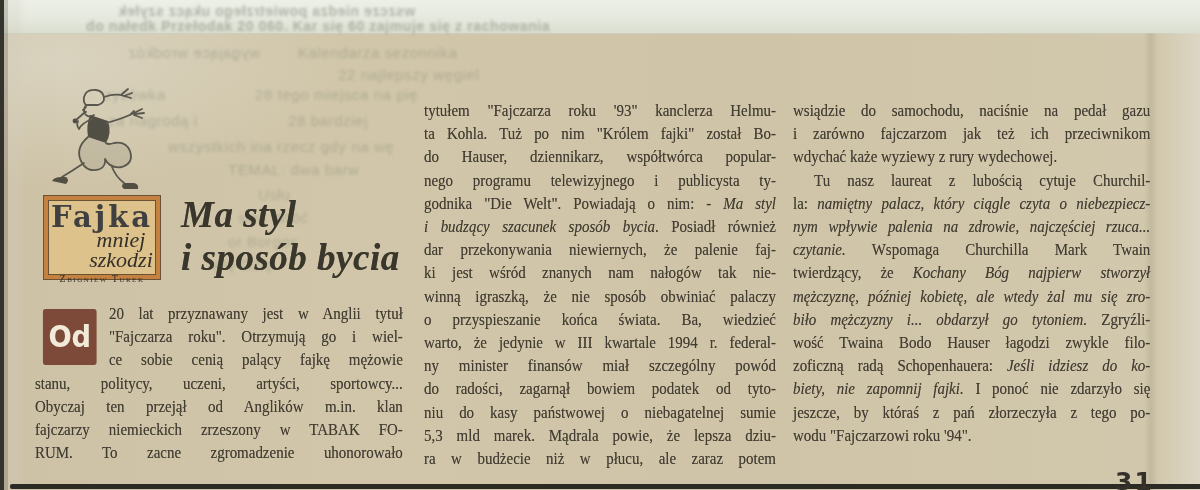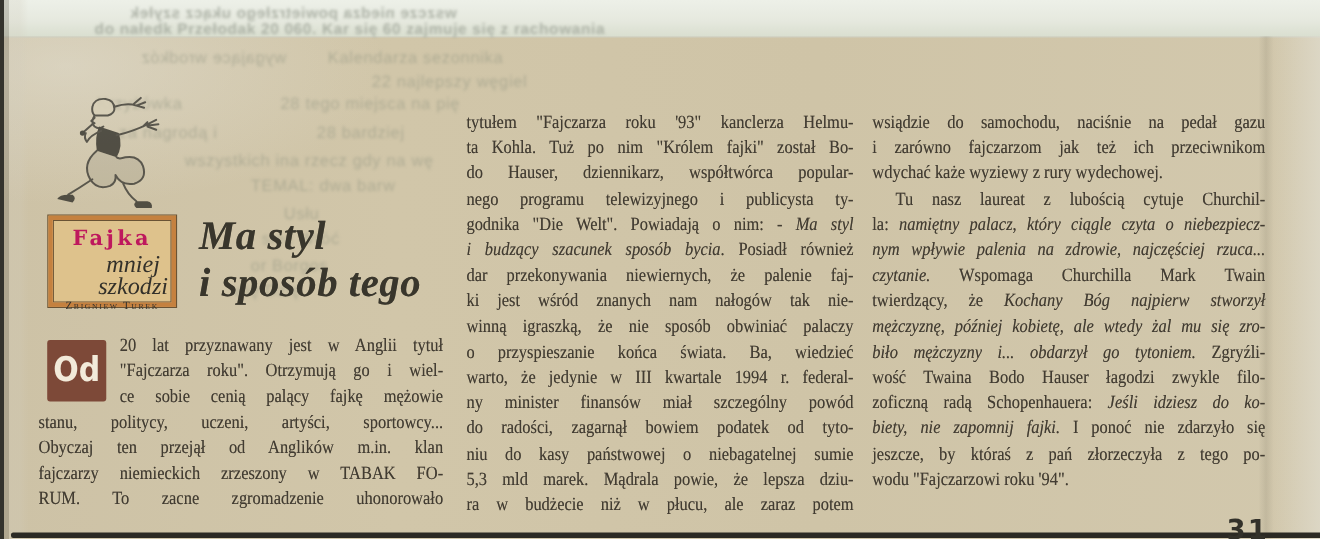--- a/index.html
+++ b/index.html
@@ -28,21 +28,21 @@
     opacity:.5;filter:blur(1.4px);letter-spacing:.6px;white-space:nowrap;}
   .ghost.mir{transform:scaleX(-1);}
   .ghost.band{font-weight:bold;color:#9ba195;font-size:14px;opacity:.75;}
 
   
   .illustration{position:absolute;left:46px;top:86px;width:118px;height:108px;z-index:2;opacity:.88;}
   .rubric-box{position:absolute;left:44px;top:196px;width:116px;height:83px;z-index:2;box-sizing:border-box;
     background:#dec28c;border:4px solid #c5813f;
     box-shadow:0 0 0 1px #6a5334, inset 0 0 0 1px #6a5334;
     text-align:center;padding-top:5px;}
-  .rubric-title{font-family:"DejaVu Serif", serif;font-weight:bold;font-size:19px;letter-spacing:3px;color:#be185d;line-height:24px;}
+  .rubric-title{font-family:"DejaVu Serif", serif;font-weight:bold;font-size:29px;letter-spacing:3px;color:#404040;line-height:24px;}
   .rubric-sub{font-style:italic;font-size:22px;color:#33302a;line-height:20px;margin-top:1px;padding-left:38px;}
   .rubric-author{font-variant:small-caps;font-size:10px;letter-spacing:1.5px;color:#33302a;margin-top:3px;}
 
   .article-title{position:absolute;left:181px;top:193px;z-index:2;margin:0;
     font-family:"Liberation Serif", serif;font-style:italic;font-weight:bold;
     font-size:37px;line-height:43px;letter-spacing:.5px;color:#39362c;white-space:nowrap;
     text-shadow:0 0 .6px rgba(57,54,44,.6);}
 
   
   .col{position:absolute;z-index:2;font-size:17px;line-height:23.2px;color:#423c32;
@@ -108,21 +108,21 @@
   </svg>
 
   <div class="rubric-box">
     <div class="rubric-title">Fajka</div>
     <div class="rubric-sub">mniej szkodzi</div>
     <div class="rubric-author">Zbigniew Turek</div>
   </div>
 
   <h1 class="article-title">
     <span>Ma styl</span><br>
-    <span>i sposób tego</span>
+    <span>i sposób bycia</span>
   </h1>
 
   <div class="col col1">
     <div class="dropcap">Od</div>
   <div class="tline"><span>20 lat przyznawany jest w Anglii tytuł</span></div>
       <div class="tline"><span>"Fajczarza roku". Otrzymują go i wiel-</span></div>
       <div class="tline"><span>ce sobie cenią palący fajkę mężowie</span></div>
       <div class="tline"><span>stanu, politycy, uczeni, artyści, sportowcy...</span></div>
       <div class="tline"><span>Obyczaj ten przejął od Anglików m.in. klan</span></div>
       <div class="tline"><span>fajczarzy niemieckich zrzeszony w TABAK FO-</span></div>

